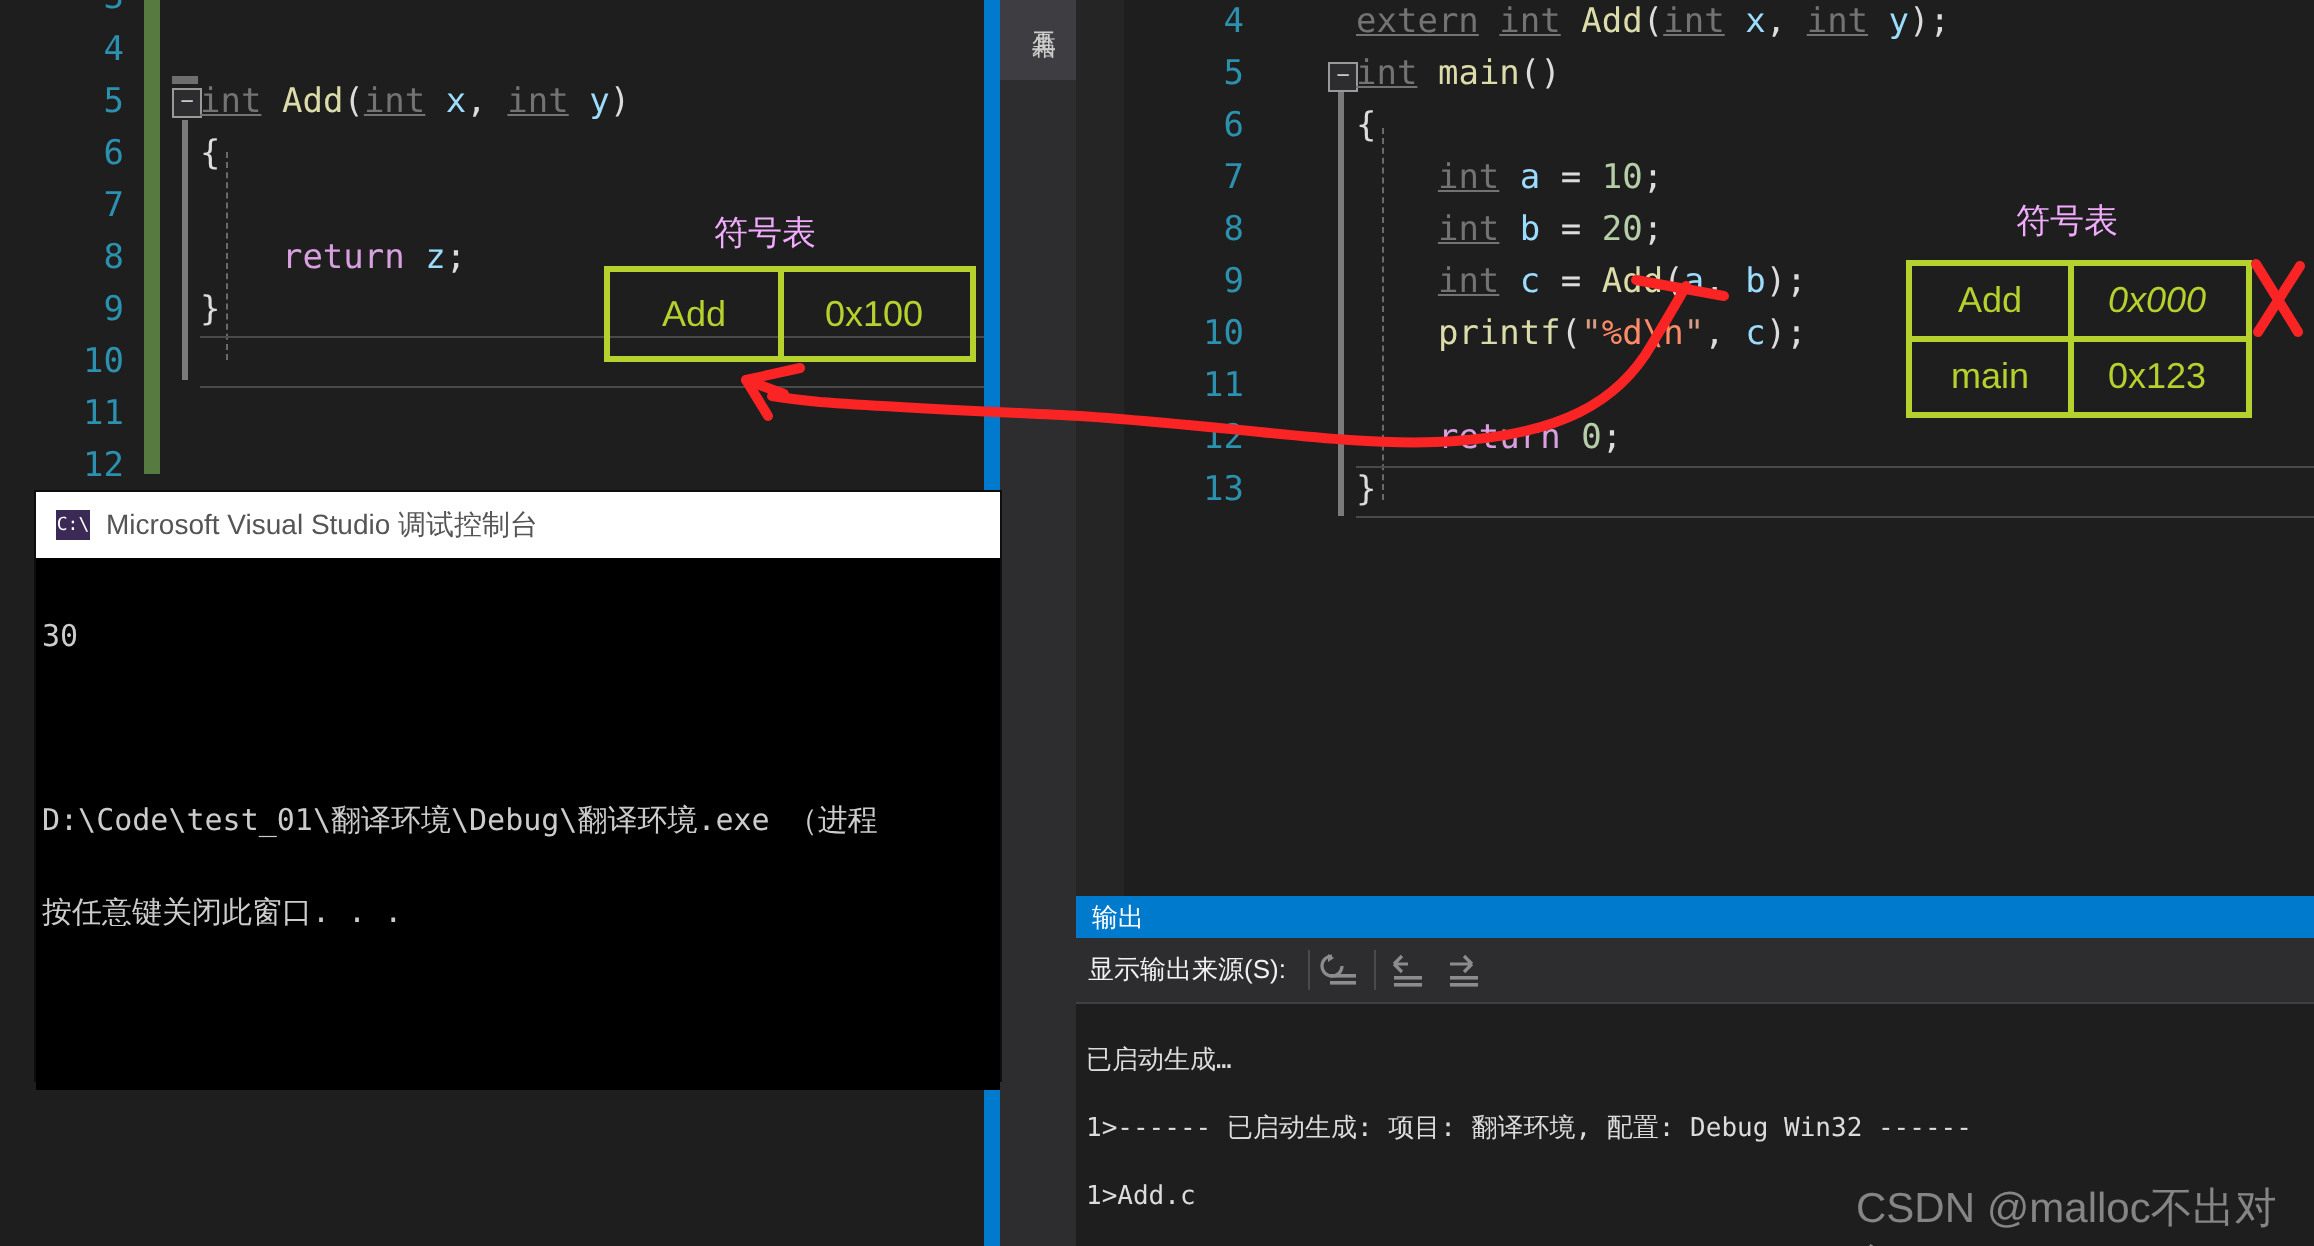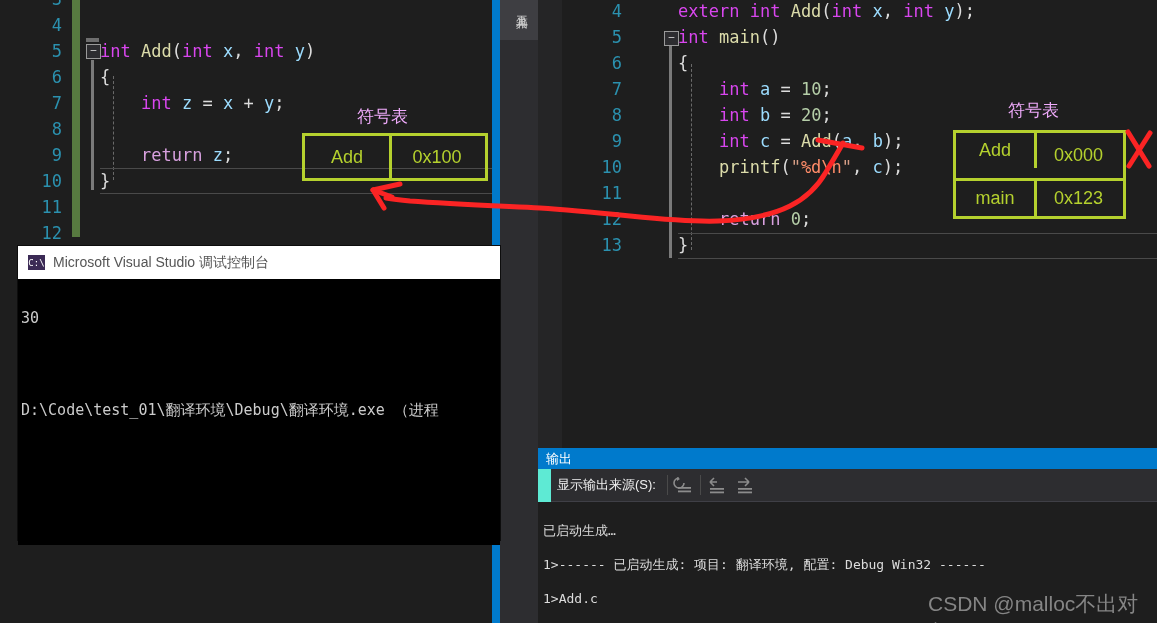--- a/index.html
+++ b/index.html
@@ -14,21 +14,21 @@
   .editor{background:#1e1e1e;overflow:hidden;}
   .gutter-num{
     color:#2b91af;font-size:17px;text-align:right;
     font-family:"DejaVu Sans Mono","Liberation Mono",monospace;
     line-height:26px;height:26px;
   }
   .codeline{
     font-size:17px;line-height:26px;height:26px;white-space:pre;
     font-family:"DejaVu Sans Mono","Liberation Mono",monospace;
   }
-  .kw{color:#d946ef;}
+  .kw{color:#737373;text-decoration:underline;}
   .fn{color:#dcdcaa;}
   .pl{color:#dcdcdc;}
   .var{color:#9cdcfe;}
   .num{color:#b5cea8;}
   .str{color:#d69d85;}
   .esc{color:#ff8c69;}
   .ctl{color:#d8a0df;}
 
   
   .changebar{background:#577a40;width:8px;}
@@ -71,21 +71,20 @@
   }
 
   
   .out-tab{
     background:#007acc;color:#fff;height:20px;display:flex;align-items:center;
     padding:0 8px;font-size:13px;
   }
   .out-toolbar{
     background:#2d2d30;height:32px;display:flex;align-items:center;
     border-bottom:1px solid #3f3f46;
-    margin-left:13px;
   }
   .out-label{color:#f0f0f0;font-size:13px;margin:0 6px 0 6px;}
   .out-combo{
     background:#333337;border:1px solid #555;height:22px;flex:1;
     display:flex;align-items:center;justify-content:space-between;
     color:#f0f0f0;font-size:13px;padding:0 4px 0 8px;
   }
   .caret{width:0;height:0;border-left:4px solid transparent;border-right:4px solid transparent;border-top:5px solid #9a9a9a;}
   .sep{width:1px;height:20px;background:#4a4a4a;margin:0 5px;}
   .tbicon{width:22px;height:22px;position:relative;}
@@ -133,21 +132,20 @@
   <div class="abs indentguide" style="left:113px;top:76px;height:104px;"></div>
 
   <div class="abs hline" style="left:100px;top:168px;width:392px;"></div>
   <div class="abs hline" style="left:100px;top:193px;width:392px;"></div>
 
   <div class="abs" style="left:100px;top:-14px;">
     <div class="codeline">&nbsp;</div>
     <div class="codeline">&nbsp;</div>
     <div class="codeline"><span class="kw">int</span> <span class="fn">Add</span><span class="pl">(</span><span class="kw">int</span> <span class="var">x</span><span class="pl">,</span> <span class="kw">int</span> <span class="var">y</span><span class="pl">)</span></div>
     <div class="codeline"><span class="pl">{</span></div>
-    <div class="codeline">    <span class="kw">int</span> <span class="var">z</span> <span class="pl">=</span> <span class="var">x</span> <span class="pl">+</span> <span class="var">y</span><span class="pl">;</span></div>
     <div class="codeline">&nbsp;</div>
     <div class="codeline">    <span class="ctl">return</span> <span class="var">z</span><span class="pl">;</span></div>
     <div class="codeline"><span class="pl">}</span></div>
     <div class="codeline">&nbsp;</div>
     <div class="codeline">&nbsp;</div>
   </div>
 
   <div class="abs symtitle" style="left:357px;top:105px;">符号表</div>
   <div class="abs symtable" style="left:302px;top:133px;width:180px;">
     <div class="symrow">
@@ -196,21 +194,21 @@
     <div class="codeline">    <span class="fn">printf</span><span class="pl">(</span><span class="str">"</span><span class="esc">%d\n</span><span class="str">"</span><span class="pl">,</span> <span class="var">c</span><span class="pl">);</span></div>
     <div class="codeline">&nbsp;</div>
     <div class="codeline">    <span class="ctl">return</span> <span class="num">0</span><span class="pl">;</span></div>
     <div class="codeline"><span class="pl">}</span></div>
   </div>
 
   <div class="abs symtitle" style="left:446px;top:99px;">符号表</div>
   <div class="abs symtable" style="left:391px;top:130px;width:167px;">
     <div class="symrow">
       <div class="symcell right-border" style="width:78px;height:35px;">Add</div>
-      <div class="symcell" style="width:83px;height:45px;">0x000</div>
+      <div class="symcell" style="width:83px;height:34px;font-style:italic;">0x000</div>
     </div>
     <div class="symrow top-border">
       <div class="symcell right-border" style="width:78px;height:35px;">main</div>
       <div class="symcell" style="width:83px;height:35px;">0x123</div>
     </div>
   </div>
 </div>
 
 <svg class="abs" style="left:1124px;top:128px;" width="30" height="42" viewBox="0 0 30 42">
   <path d="M4 4 L25 38" stroke="#fb2424" stroke-width="5" stroke-linecap="round" fill="none"></path>
@@ -229,20 +227,21 @@
 
 <div class="abs" style="left:18px;top:246px;width:482px;height:294px;background:#000;box-shadow:0 0 0 1px #0d0d0d;">
   <div class="console-title">
     <div class="console-logo">C:\</div>
     <span>Microsoft Visual Studio 调试控制台</span>
   </div>
   <div class="console-body" style="height:261px;">
 <div>30</div>
 <div>&nbsp;</div>
 <div>D:\Code\test_01\翻译环境\Debug\翻译环境.exe （进程</div>
+<div>按任意键关闭此窗口. . .</div>
   </div>
 </div>
 
 <div class="abs" style="left:538px;top:448px;width:619px;height:175px;background:#5eead4;border-top:1px solid #007acc;">
 
   <div class="out-tab" style="width:619px;">
     <span>输出</span>
   </div>
 
   <div class="out-toolbar">

